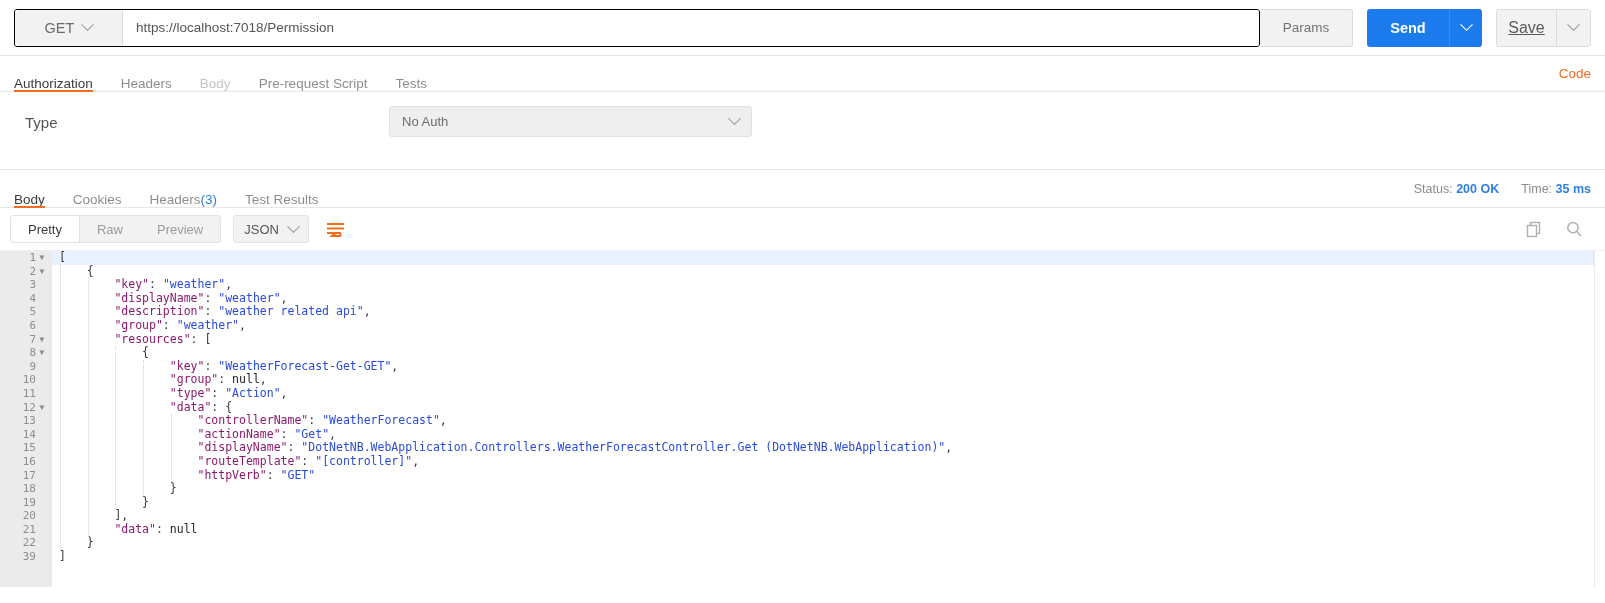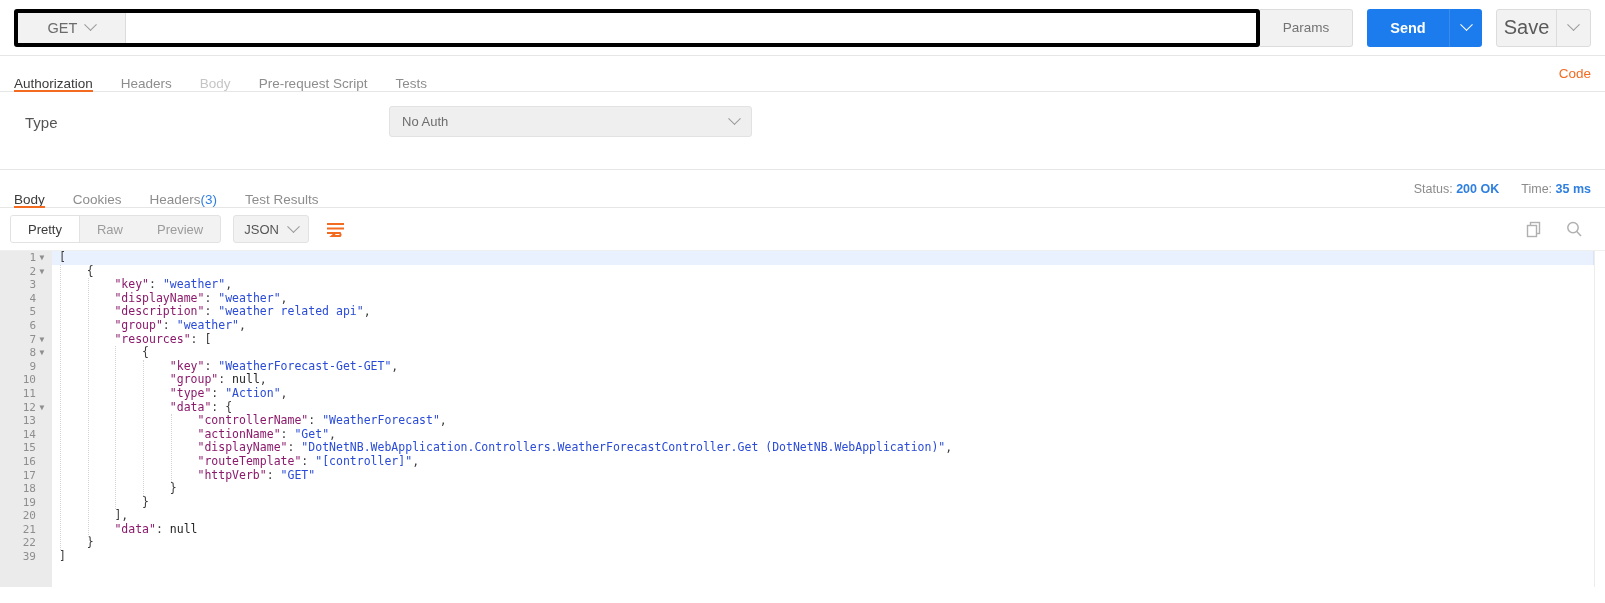--- a/index.html
+++ b/index.html
@@ -18,21 +18,21 @@
     display: flex;
     align-items: center;
     padding: 0 14px;
     background: #fff;
     border-bottom: 1px solid #e6e6e6;
   }
   .method-url {
     display: flex;
     flex: 1 1 auto;
     height: 38px;
-    border: 4px solid #000000;
+    border: 1px solid #000000;
     border-radius: 3px;
     background: #fff;
     overflow: hidden;
     min-width: 0;
   }
   .method-select {
     width: 108px;
     display: flex;
     align-items: center;
     justify-content: center;
@@ -105,21 +105,21 @@
     height: 38px;
     border: 1px solid #dcdcdc;
     border-radius: 3px;
     overflow: hidden;
     background: #f2f2f2;
     flex: 0 0 auto;
   }
   .save-btn {
     width: 59px;
     display: flex; align-items: center; justify-content: center;
-    font-size: 20px; color: #5a5a5a; cursor: pointer;
+    font-size: 16px; color: #5a5a5a; cursor: pointer; text-decoration: underline;
   }
   .save-caret {
     width: 34px;
     border-left: 1px solid #dcdcdc;
     display: flex; align-items: center; justify-content: center;
     cursor: pointer;
   }
   .caret {
     display: inline-block;
     width: 9px; height: 9px;
@@ -355,20 +355,23 @@
 <body>
 
 <div class="app">
 
   <div class="urlbar">
     <div class="method-url">
       <div class="method-select">
         <span>GET</span>
         <span class="caret caret-gray"></span>
       </div>
+      <div class="url-input">
+        <span>https://localhost:7018/Permission</span>
+      </div>
     </div>
     <div class="params-btn">Params</div>
     <div class="send-group">
       <div class="send-btn">Send</div>
       <div class="send-caret">
         <span class="caret caret-white"></span>
       </div>
     </div>
     <div class="save-group">
       <div class="save-btn">Save</div>

